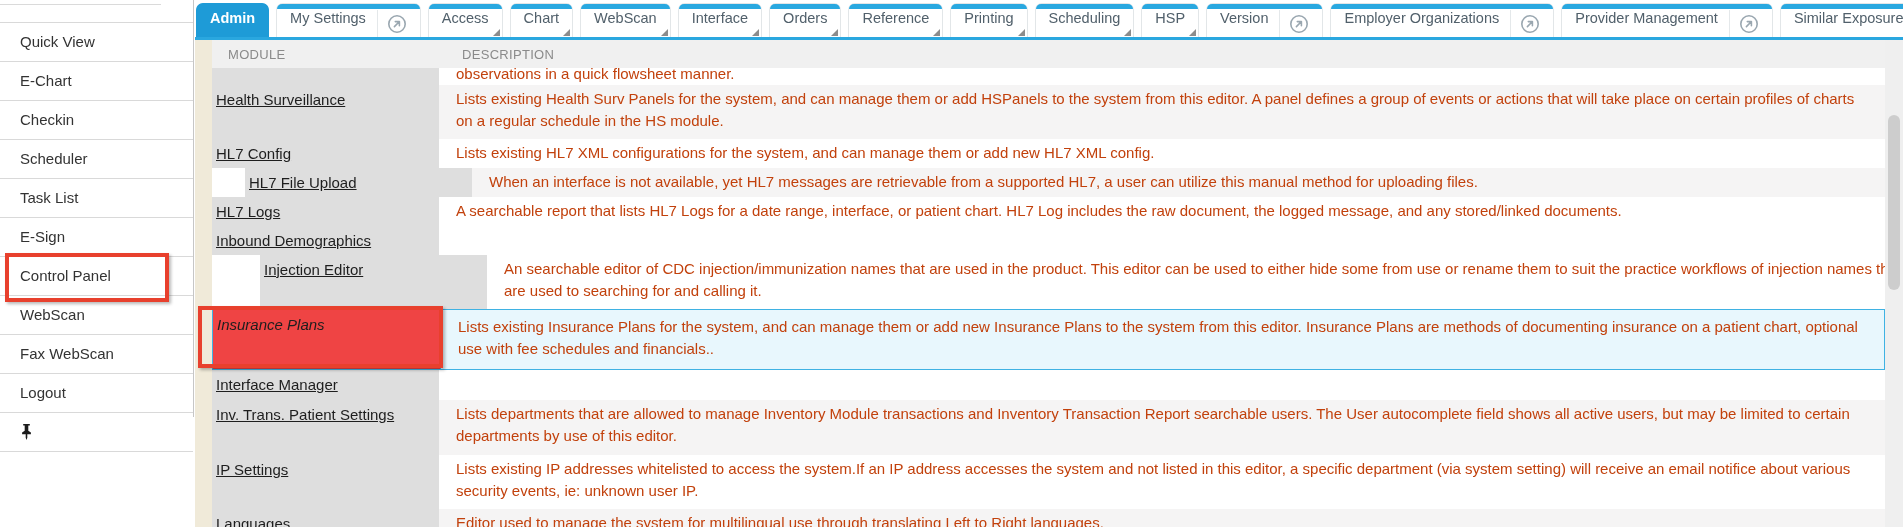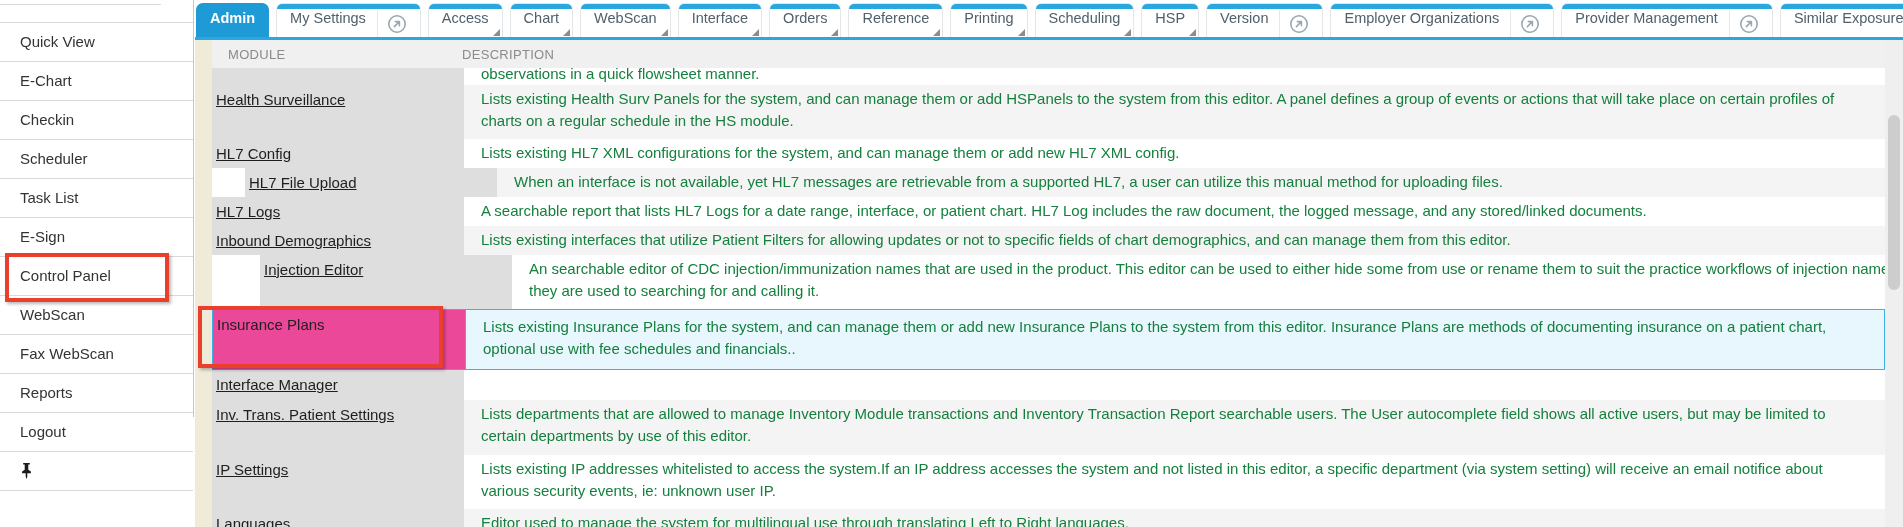--- a/index.html
+++ b/index.html
@@ -41,30 +41,30 @@
   
   .gutter { position:absolute; left:195px; top:40px; width:17px; bottom:0; background:#f0ead9; }
 
   
   .table { position:absolute; left:212px; top:40px; right:18px; bottom:0; overflow:hidden; }
   .thead { display:flex; height:28px; background:#f0f0f0; color:#8a8a8a;
     font-size:13px; letter-spacing:.3px; align-items:center; }
   .th-module { width:233px; padding-left:16px; box-sizing:border-box; flex:0 0 auto; }
   .th-desc { flex:1; padding-left:17px; }
   .trow { display:flex; align-items:stretch; width:100%; box-sizing:border-box; }
-  .mcell { width:252px; flex:0 0 auto; background:#dedede;
+  .mcell { width:227px; flex:0 0 auto; background:#dedede;
     padding:6px 8px 6px 4px; box-sizing:border-box; font-size:15px; color:#1e1e1e; }
   .mlink { color:#1e1e1e; text-decoration:underline; cursor:pointer; }
   .dcell { flex:1; background:#fff; padding:3px 16px 3px 17px; box-sizing:border-box;
-    font-size:15px; color:#15803d; line-height:21.5px; overflow:hidden; }
+    font-size:15px; color:#c2410c; line-height:21.5px; overflow:hidden; }
   .trow.shaded .dcell { background:#f5f4f4; }
   .trow.partial { height:17px; overflow:hidden; }
   .trow.partial .dcell span { display:block; margin-top:-8px; }
   .trow.selected { border:1px solid #3fb2e3; }
-  .trow.selected .mcell { background:#ec4899; }
+  .trow.selected .mcell { background:#ef4444;font-style:italic; }
   .trow.selected .dcell { background:#e8f7fd; border-left:1px solid #3fb2e3; padding-top:6px; }
   .trow.selected .mlink { text-decoration:none; }
 
   
   .scrollbar { position:absolute; right:0; top:40px; bottom:0; width:18px; background:#efefef; }
   .scroll-thumb { position:absolute; left:3px; right:3px; top:75px; height:175px;
     background:#cdcdcd; border-radius:6px; }
 
   
   .redbox { position:absolute; border:4px solid #e8402d; box-sizing:border-box;
@@ -80,21 +80,20 @@
   <ul class="side-nav">
       <li class="side-item"><span>Quick View</span></li>
       <li class="side-item"><span>E-Chart</span></li>
       <li class="side-item"><span>Checkin</span></li>
       <li class="side-item"><span>Scheduler</span></li>
       <li class="side-item"><span>Task List</span></li>
       <li class="side-item"><span>E-Sign</span></li>
       <li class="side-item"><span>Control Panel</span></li>
       <li class="side-item"><span>WebScan</span></li>
       <li class="side-item"><span>Fax WebScan</span></li>
-      <li class="side-item"><span>Reports</span></li>
       <li class="side-item"><span>Logout</span></li>
       <li class="side-item pin-row">
         <span style="display:inline-flex">
           <svg width="13" height="16" viewBox="0 0 13 16">
             <path d="M3.2 0 h6.6 v1.6 h-1.5 v5.2 l2.6 1.7 v1.7 h-3.6 v3.6 L6.5 16 5.7 13.8 v-3.6 H2.1 V8.5 l2.6-1.7 V1.6 H3.2 Z" fill="#1c1c1c"></path>
           </svg>
         </span>
       </li>
     </ul>
 </div>
@@ -221,21 +220,20 @@
       <div class="trow shaded" style="min-height: 28px; padding-left: 33px;">
         <div class="mcell"><span class="mlink">HL7 File Upload</span></div>
         <div class="dcell"><span>When an interface is not available, yet HL7 messages are retrievable from a supported HL7, a user can utilize this manual method for uploading files.</span></div>
       </div>
       <div class="trow" style="min-height: 28px;">
         <div class="mcell"><span class="mlink">HL7 Logs</span></div>
         <div class="dcell"><span>A searchable report that lists HL7 Logs for a date range, interface, or patient chart. HL7 Log includes the raw document, the logged message, and any stored/linked documents.</span></div>
       </div>
       <div class="trow shaded" style="min-height: 28px;">
         <div class="mcell"><span class="mlink">Inbound Demographics</span></div>
-        <div class="dcell"><span>Lists existing interfaces that utilize Patient Filters for allowing updates or not to specific fields of chart demographics, and can manage them from this editor.</span></div>
       </div>
       <div class="trow" style="min-height: 54px; margin-left: 48px;">
         <div class="mcell"><span class="mlink">Injection Editor</span></div>
         <div class="dcell"><span>An searchable editor of CDC injection/immunization names that are used in the product. This editor can be used to either hide some from use or rename them to suit the practice workflows of injection names they are used to searching for and calling it.</span></div>
       </div>
       <div class="trow selected" style="min-height: 61px;">
         <div class="mcell"><span class="mlink">Insurance Plans</span></div>
         <div class="dcell"><span>Lists existing Insurance Plans for the system, and can manage them or add new Insurance Plans to the system from this editor. Insurance Plans are methods of documenting insurance on a patient chart, optional use with fee schedules and financials..</span></div>
       </div>
       <div class="trow" style="min-height: 30px;">

